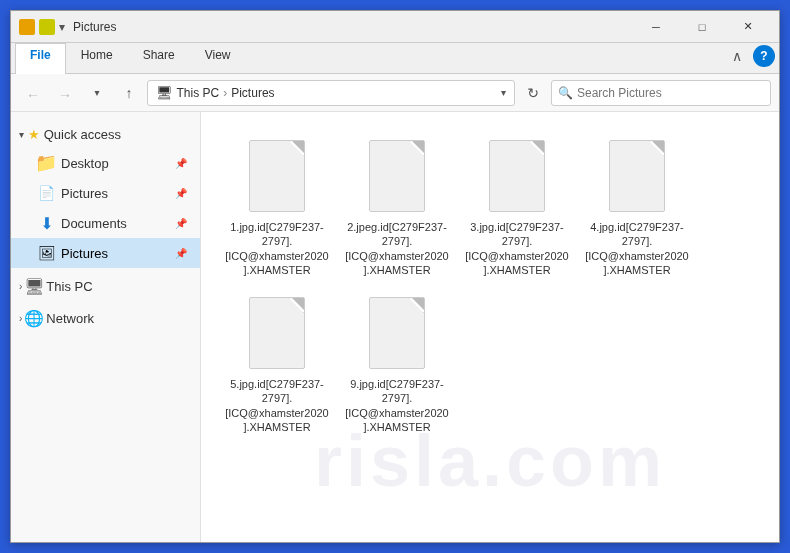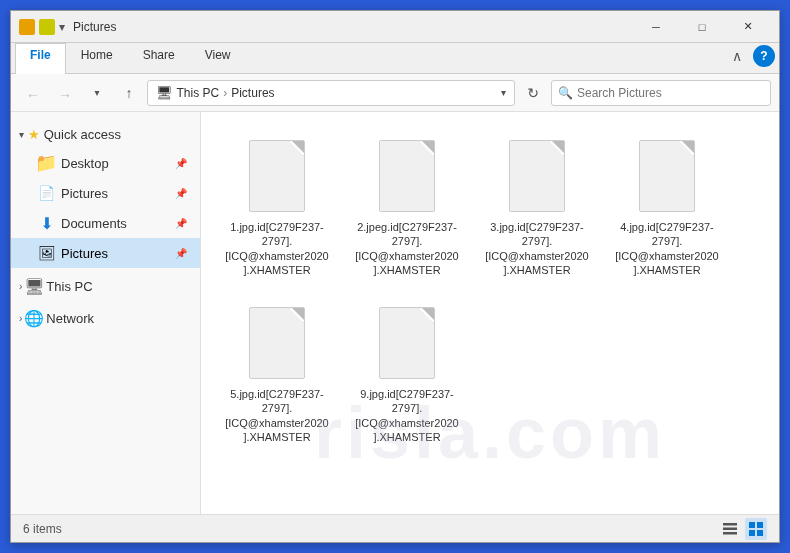--- a/index.html
+++ b/index.html
@@ -279,21 +279,21 @@
       font-weight: bold;
       color: rgba(180,180,200,0.18);
       white-space: nowrap;
       pointer-events: none;
       font-family: Liberation Sans, sans-serif;
       letter-spacing: 4px;
     }
     .files-grid {
       display: flex;
       flex-wrap: wrap;
-      gap: 10px;
+      gap: 0;
       align-content: flex-start;
     }
     .file-item {
       width: 120px;
       display: flex;
       flex-direction: column;
       align-items: center;
       cursor: pointer;
       padding: 6px;
       border-radius: 3px;
@@ -526,34 +526,14 @@
             <div class="file-page"></div>
           </div>
           <span class="file-label">9.jpg.id[C279F237-2797].[ICQ@xhamster2020].XHAMSTER</span>
         </div>
 
       </div>
     </div>
 
   </div>
 
-  <div class="status-bar">
-    <span>6 items</span>
-    <div class="status-bar-right">
-      <div class="view-btn">
-        <svg width="14" height="14" viewBox="0 0 14 14" fill="currentColor">
-          <rect x="0" y="1" width="14" height="2.5"></rect>
-          <rect x="0" y="5.5" width="14" height="2.5"></rect>
-          <rect x="0" y="10" width="14" height="2.5"></rect>
-        </svg>
-      </div>
-      <div class="view-btn active">
-        <svg width="14" height="14" viewBox="0 0 14 14" fill="currentColor">
-          <rect x="0" y="0" width="6" height="6"></rect>
-          <rect x="8" y="0" width="6" height="6"></rect>
-          <rect x="0" y="8" width="6" height="6"></rect>
-          <rect x="8" y="8" width="6" height="6"></rect>
-        </svg>
-      </div>
-    </div>
-  </div>
 
 </div>
 
 </body></html>

